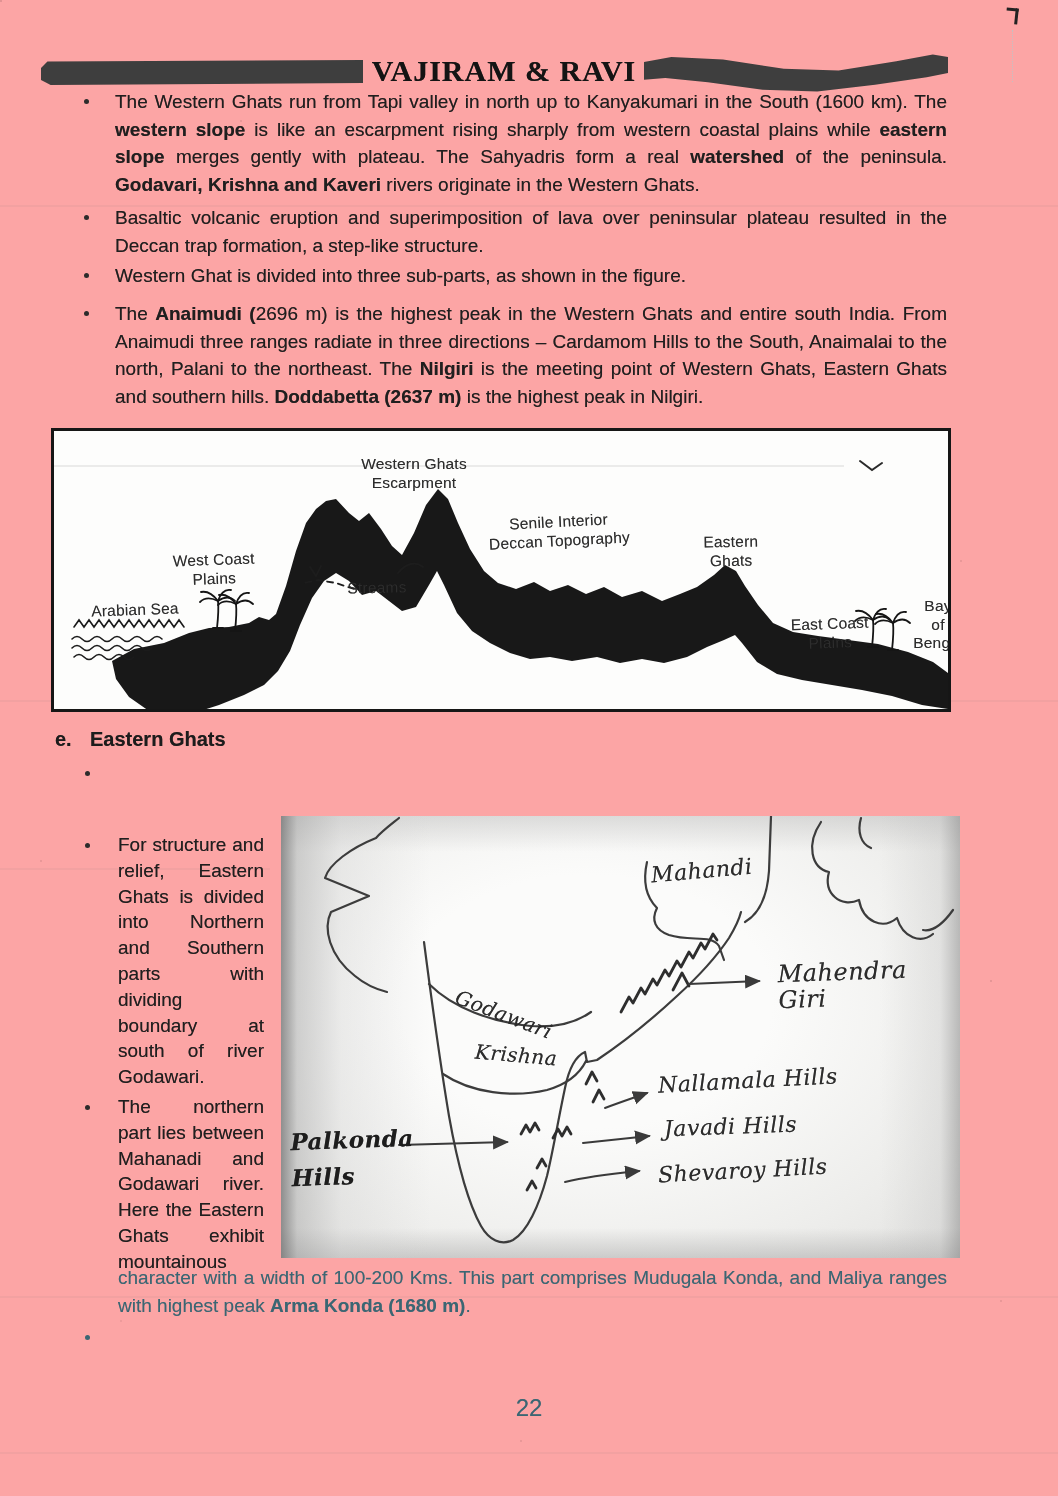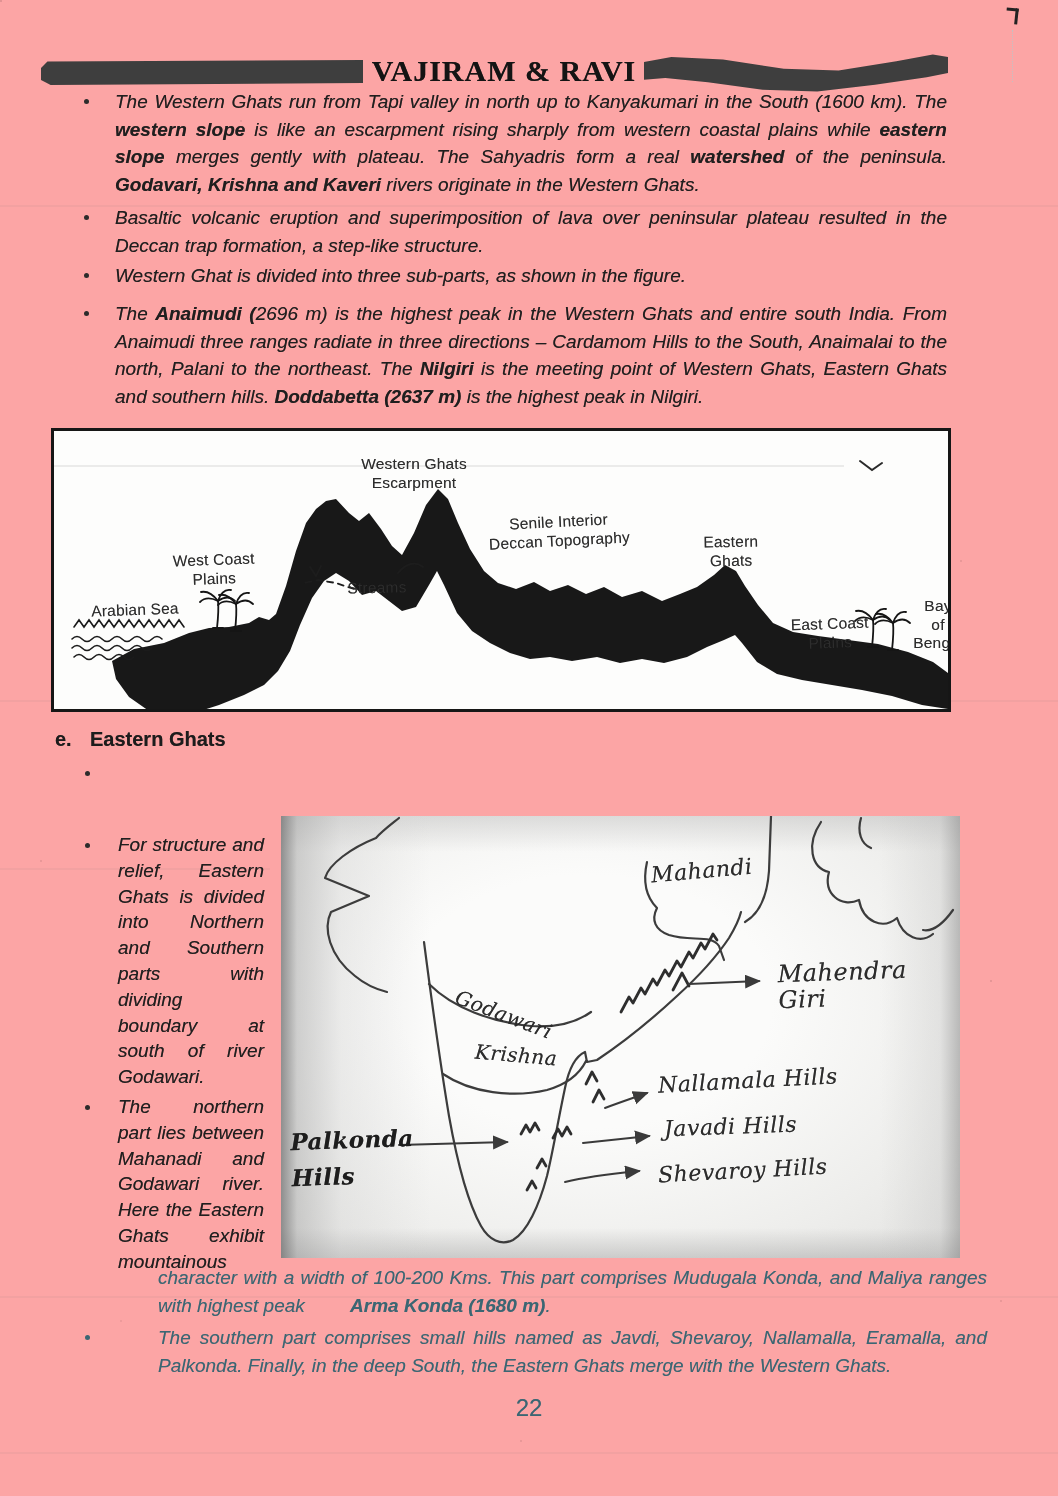--- a/index.html
+++ b/index.html
@@ -26,23 +26,23 @@
     clip-path:polygon(0 24%,9% 12%,26% 18%,46% 40%,64% 44%,83% 22%,95% 6%,100% 12%,100% 50%,93% 60%,76% 78%,57% 94%,39% 90%,21% 72%,7% 62%,0 66%);}
   .hdr-title{position:absolute;left:368px;top:54px;width:272px;text-align:center;
     font-family:"Liberation Serif",serif;font-weight:700;font-size:30px;letter-spacing:1px;color:#141414;
     text-shadow:0 0 .5px rgba(0,0,0,.6);}
   .artifact-tr{position:absolute;left:1006px;top:8px;width:9px;height:13px;
     border-top:3px solid #222;border-right:3px solid #222;transform:rotate(6deg);}
   .artifact-dots{position:absolute;left:1012px;top:30px;height:52px;border-left:1px dotted #c2c2c2;}
   
   .para{position:absolute;text-align:justify;font-size:19px;line-height:27.5px;
     color:var(--ink);text-shadow:0 0 .4px rgba(0,0,0,.5);}
-  .para p{margin:0;font-style:italic;}
+  .para p{margin:0;}
   .dot{position:absolute;width:5px;height:5px;border-radius:50%;background:#2c2c2c;}
-  .teal, .teal b{color:var(--teal);text-shadow:0 0 .4px rgba(59,102,115,.45);margin-left:40px;}
+  .teal, .teal b{color:var(--teal);text-shadow:0 0 .4px rgba(59,102,115,.45);}
   .dot.teal-dot{background:var(--teal);}
   b{font-weight:700;}
   
   .sec-head{position:absolute;font-size:20px;font-weight:700;color:#1c1c1c;text-shadow:0 0 .4px rgba(0,0,0,.5);}
   
   .fig1{position:absolute;left:51px;top:428px;width:894px;height:278px;
     border:3px solid #161616;background:#fdfdfc;overflow:hidden;}
   .fig1 svg{position:absolute;left:0;top:0;}
   .figlabel{position:absolute;font-size:15.5px;line-height:18.5px;color:#2d2d2d;
     text-align:center;white-space:pre-line;letter-spacing:.2px;text-shadow:0 0 .4px rgba(0,0,0,.4);}
@@ -229,19 +229,16 @@
     <div class="hand" style="left:377px;top:342px;transform:rotate(-3deg)">Shevaroy Hills</div>
     <div class="hand" style="left:10px;top:306px;font-weight:700;font-size:23px;line-height:36px;color:#1d1d1d;transform:rotate(-2deg)">Palkonda
 Hills</div>
   </div>
 
   <div class="para teal" style="left:118px;top:1264px;width:829px;line-height:28px">
       <p>character with a width of 100-200 Kms. This part comprises Mudugala Konda, and Maliya ranges with highest peak <b>Arma Konda (1680 m)</b>.</p>
     </div>
 
   <span class="dot teal-dot" style="left:85px;top:1335px"></span>
-  <div class="para teal" style="left:118px;top:1324px;width:829px;line-height:28px">
-      <p>The southern part comprises small hills named as Javdi, Shevaroy, Nallamalla, Eramalla, and Palkonda. Finally, in the deep South, the Eastern Ghats merge with the Western Ghats.</p>
-    </div>
 
   <div class="page-num">22</div>
 
 </div>
 
 </body></html>

